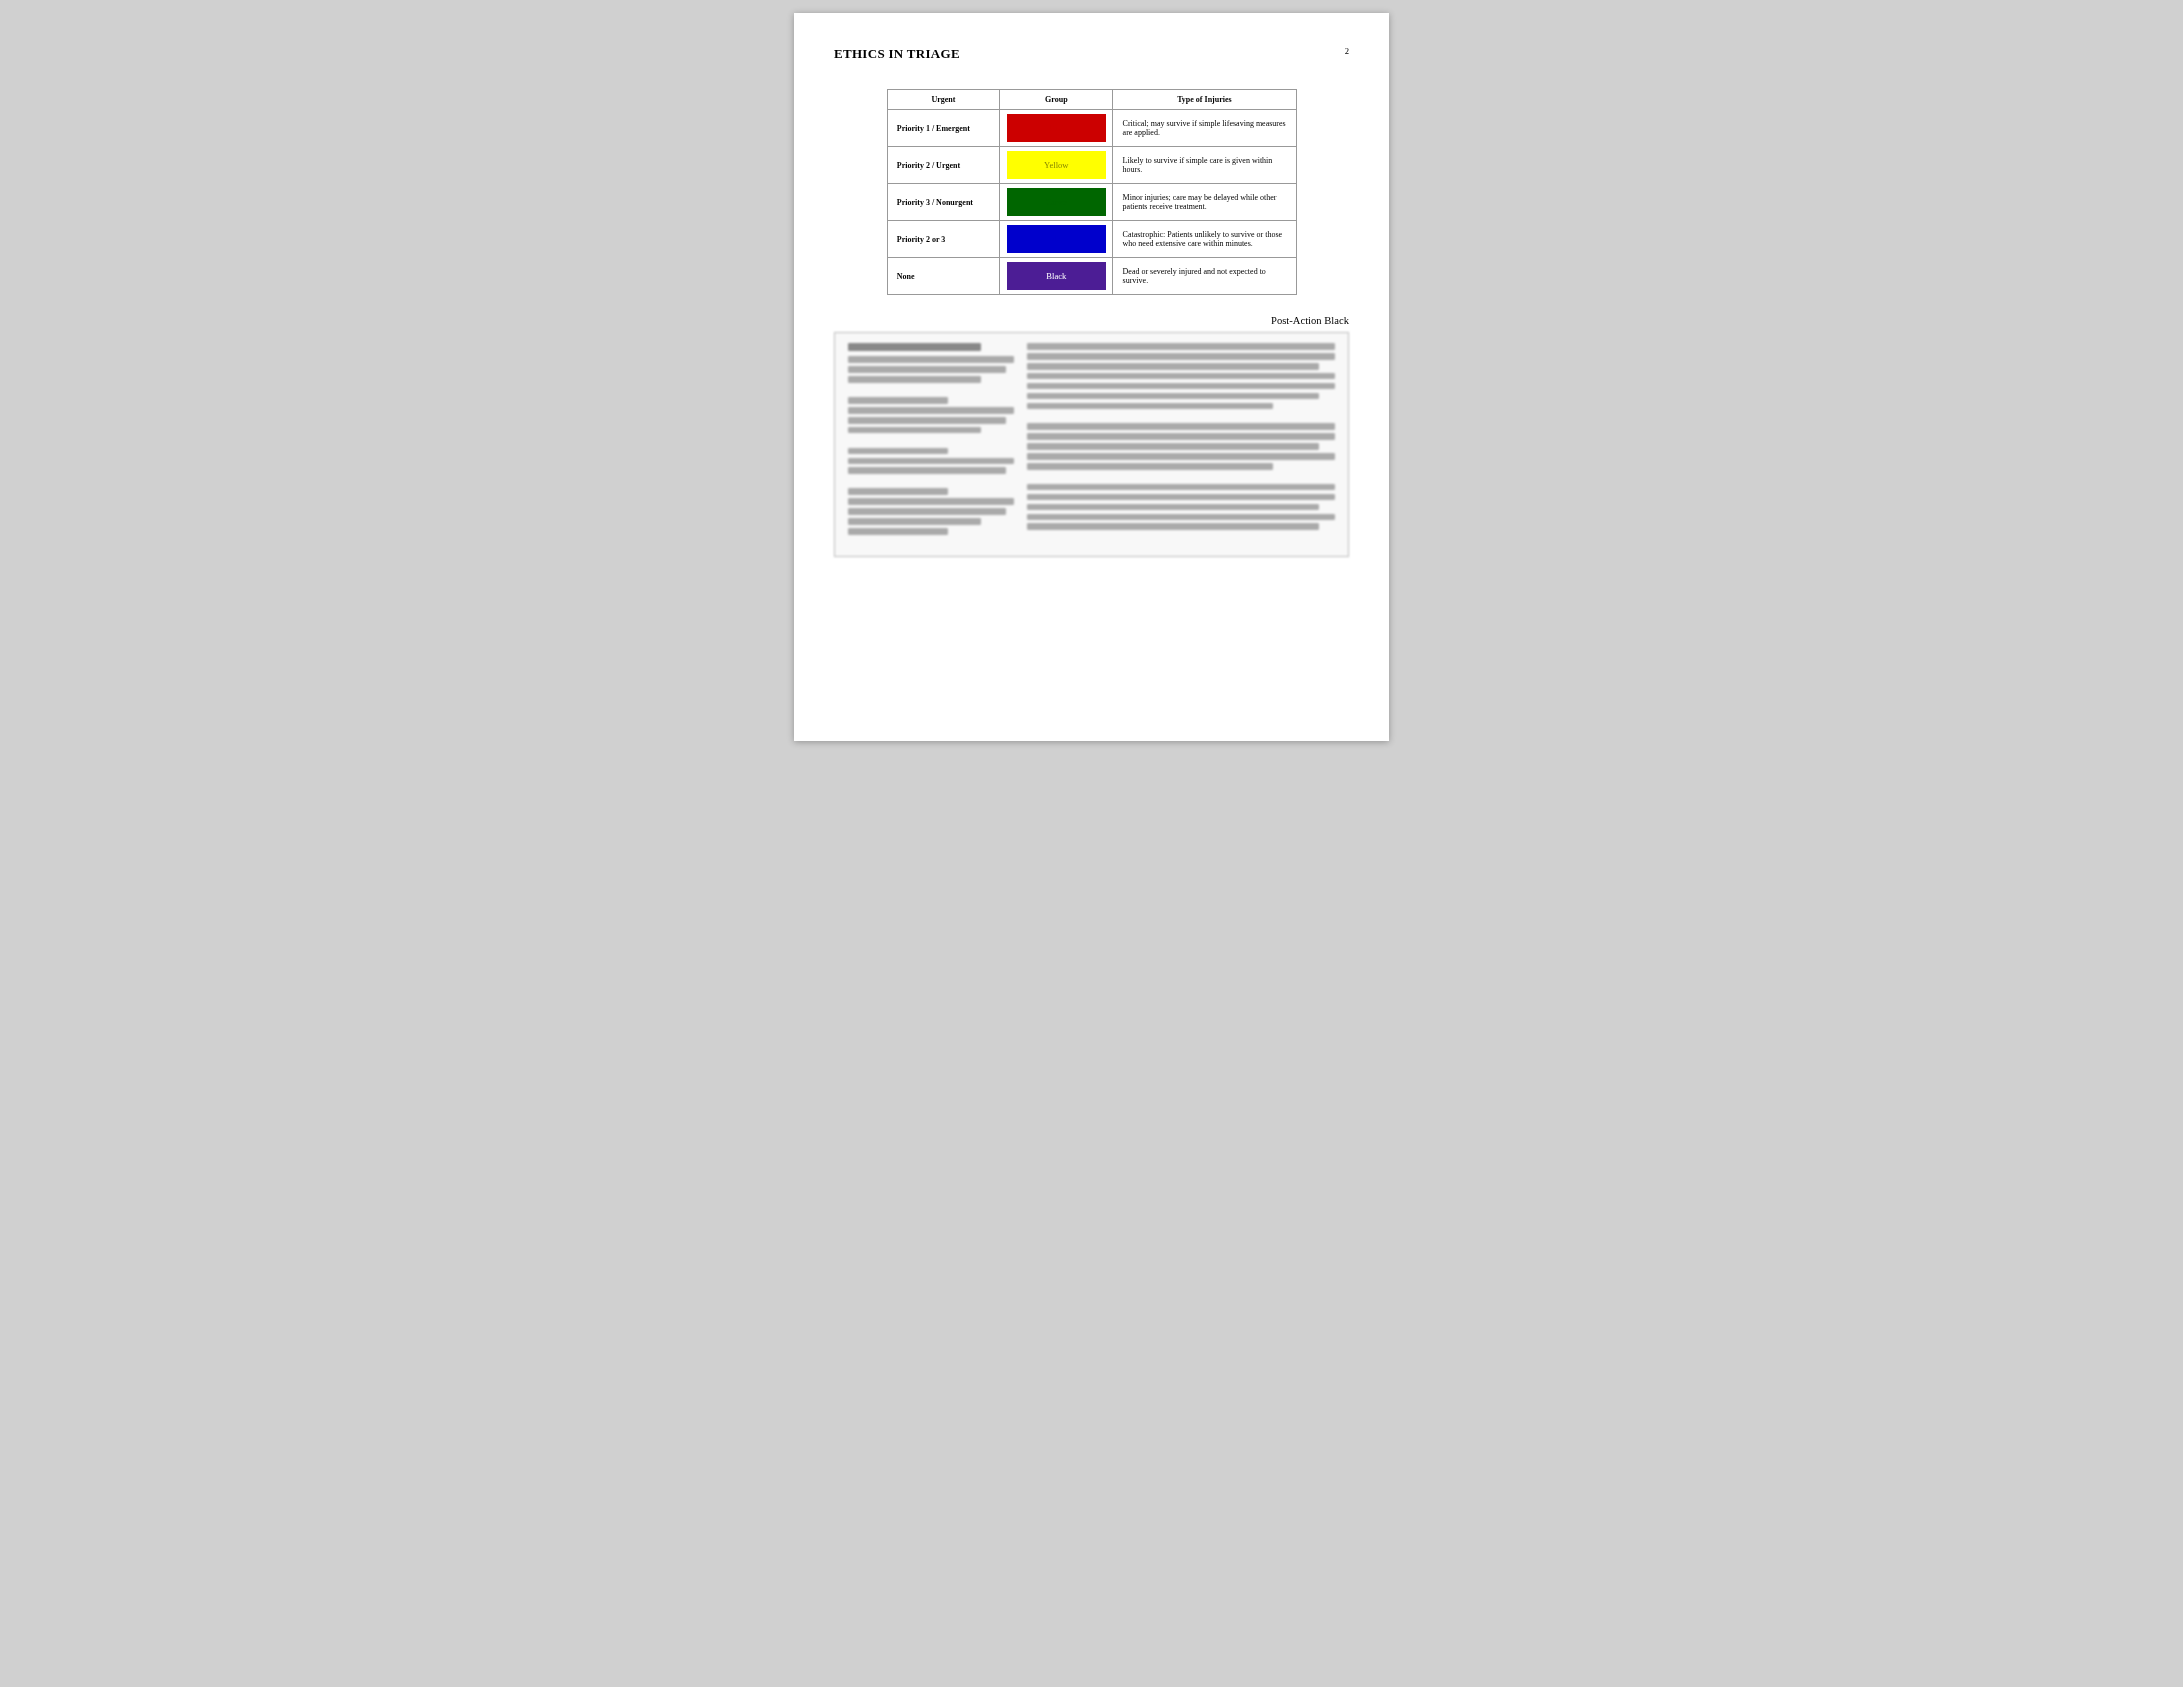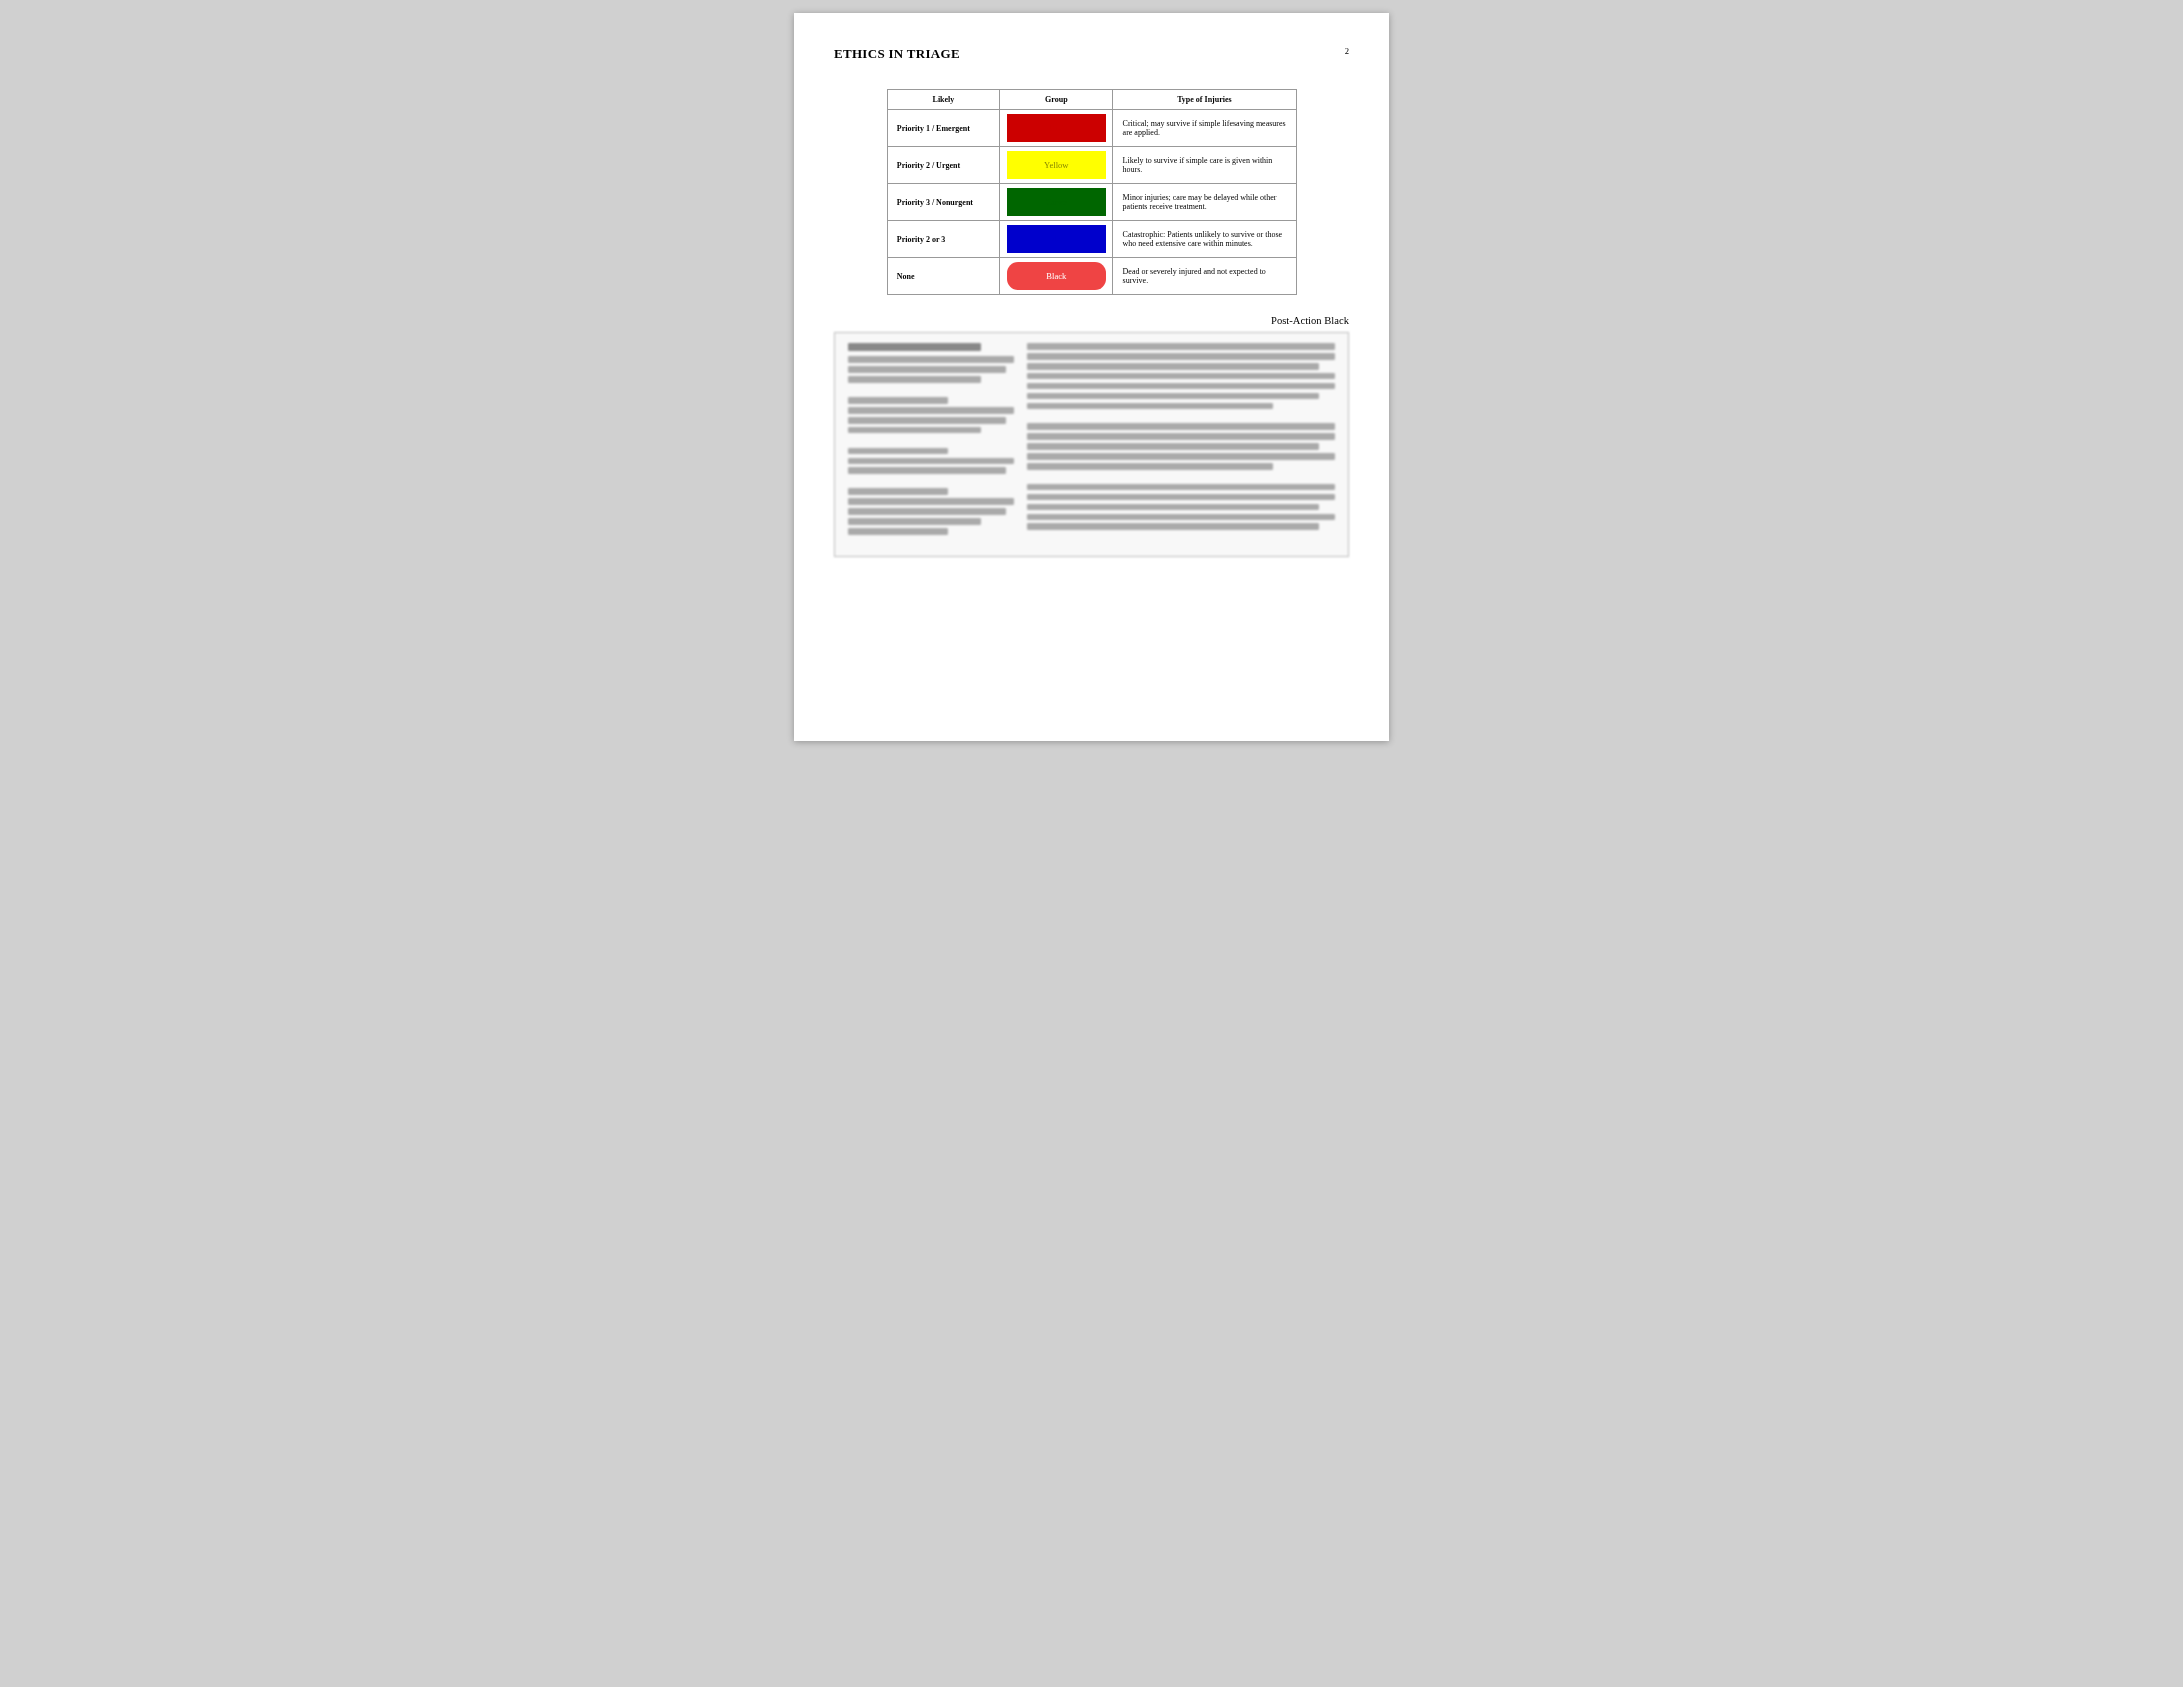--- a/index.html
+++ b/index.html
@@ -152,21 +152,21 @@
 
   <div class="page-header">
     <span class="page-title">ETHICS IN TRIAGE</span>
     <span class="page-number">2</span>
   </div>
 
   <div class="triage-table-container">
     <table class="triage-table">
       <thead>
         <tr>
-          <th>Likely</th>
+          <th>Urgent</th>
           <th>Group</th>
           <th>Type of Injuries</th>
         </tr>
       </thead>
       <tbody id="triage-tbody">
       <tr>
             <td class="group-col">Priority 1 / Emergent</td>
             <td class="color-col">
               <span class="color-box" style="background-color: rgb(204, 0, 0); color: rgb(204, 0, 0);">Red</span>
             </td>
@@ -189,21 +189,21 @@
           <tr>
             <td class="group-col">Priority 2 or 3</td>
             <td class="color-col">
               <span class="color-box" style="background-color: rgb(0, 0, 204); color: rgb(0, 0, 204);">Blue</span>
             </td>
             <td class="injury-col">Catastrophic: Patients unlikely to survive or those who need extensive care within minutes.</td>
           </tr>
           <tr>
             <td class="group-col">None</td>
             <td class="color-col">
-              <span class="color-box" style="background-color: #ef4444; color: rgb(255, 255, 255); border-radius: 11px;">Black</span>
+              <span class="color-box" style="background-color: #4c1d95; color: rgb(255, 255, 255);">Black</span>
             </td>
             <td class="injury-col">Dead or severely injured and not expected to survive.</td>
           </tr>
         </tbody>
     </table>
   </div>
 
   <div class="post-action-header">
     <span>Post-Action Black</span>
   </div>

